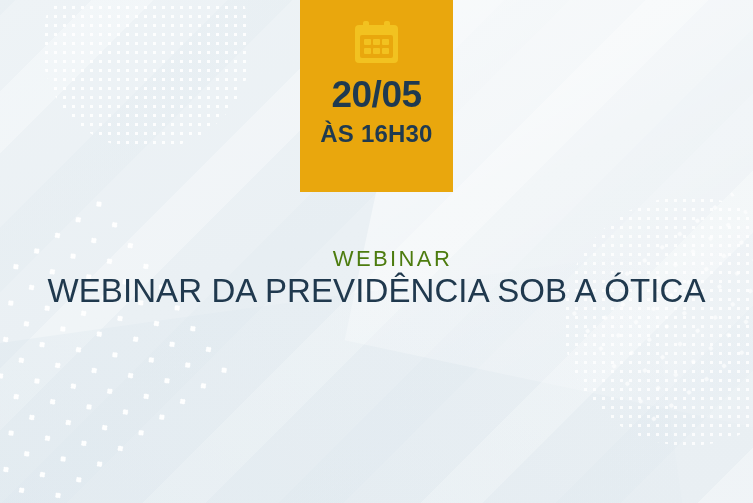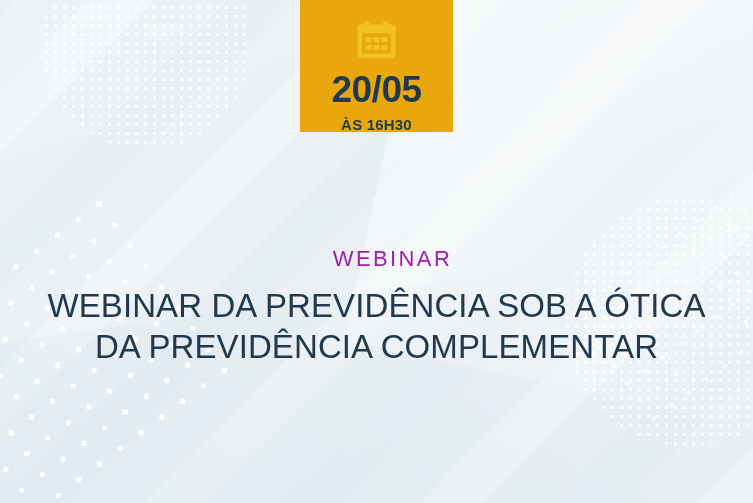--- a/index.html
+++ b/index.html
@@ -117,21 +117,21 @@
     opacity: 0.75;
   }
 
   
 
   .date-card {
     position: absolute;
     left: 300px;
     top: 0;
     width: 153px;
-    height: 132px;
+    height: 192px;
     background: #e9a70d;
     display: flex;
     flex-direction: column;
     align-items: center;
     justify-content: flex-start;
     padding-top: 21px;
     box-sizing: border-box;
   }
 
   .calendar-icon {
@@ -144,44 +144,43 @@
   .date-value {
     color: #1f3a50;
     font-size: 37px;
     font-weight: bold;
     line-height: 1;
     letter-spacing: -0.5px;
   }
 
   .date-time {
     color: #1f3a50;
-    font-size: 15px;
+    font-size: 24px;
     font-weight: bold;
     line-height: 1;
     margin-top: 9px;
     letter-spacing: 0.2px;
   }
 
   
 
   .headline-block {
     position: absolute;
     left: 0;
     right: 0;
     top: 248px;
     text-align: center;
   }
 
   .eyebrow {
-    color: #a21caf;
+    color: #4d7c0f;
     font-size: 22px;
     font-weight: normal;
     letter-spacing: 2.4px;
     line-height: 1;
-    margin-bottom: 15px;
     padding-left: 32px;
   }
 
   .title-line {
     color: #20394e;
     font-size: 33px;
     line-height: 41px;
     font-weight: normal;
     letter-spacing: 0.1px;
     white-space: nowrap;
@@ -218,16 +217,15 @@
       <rect x="19" y="27" width="7" height="6" rx="1" fill="#f2c220"></rect>
       <rect x="28" y="27" width="7" height="6" rx="1" fill="#f2c220"></rect>
     </svg>
     <div class="date-value">20/05</div>
     <div class="date-time">ÀS 16H30</div>
   </div>
 
   <div class="headline-block">
     <div class="eyebrow">WEBINAR</div>
     <div class="title-line">WEBINAR DA PREVIDÊNCIA SOB A ÓTICA</div>
-    <div class="title-line">DA PREVIDÊNCIA COMPLEMENTAR</div>
   </div>
 
 </div>
 
 </body></html>

